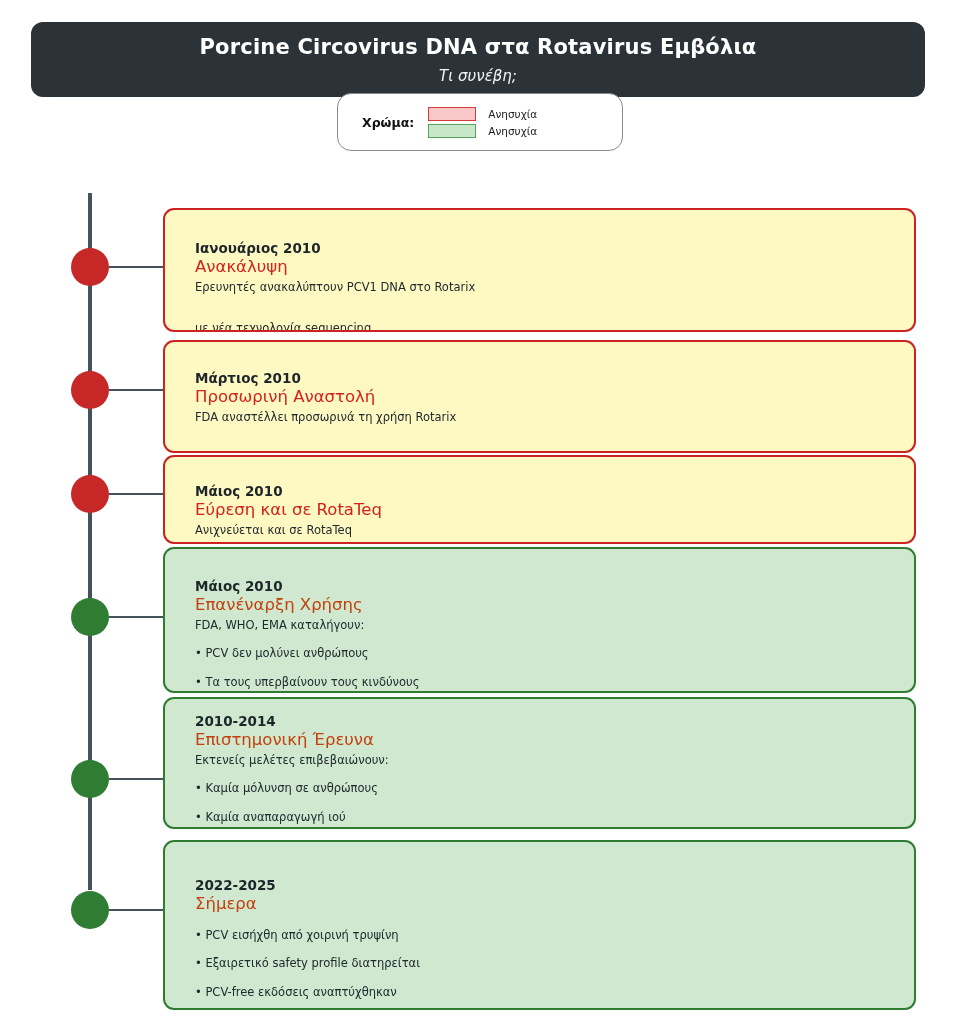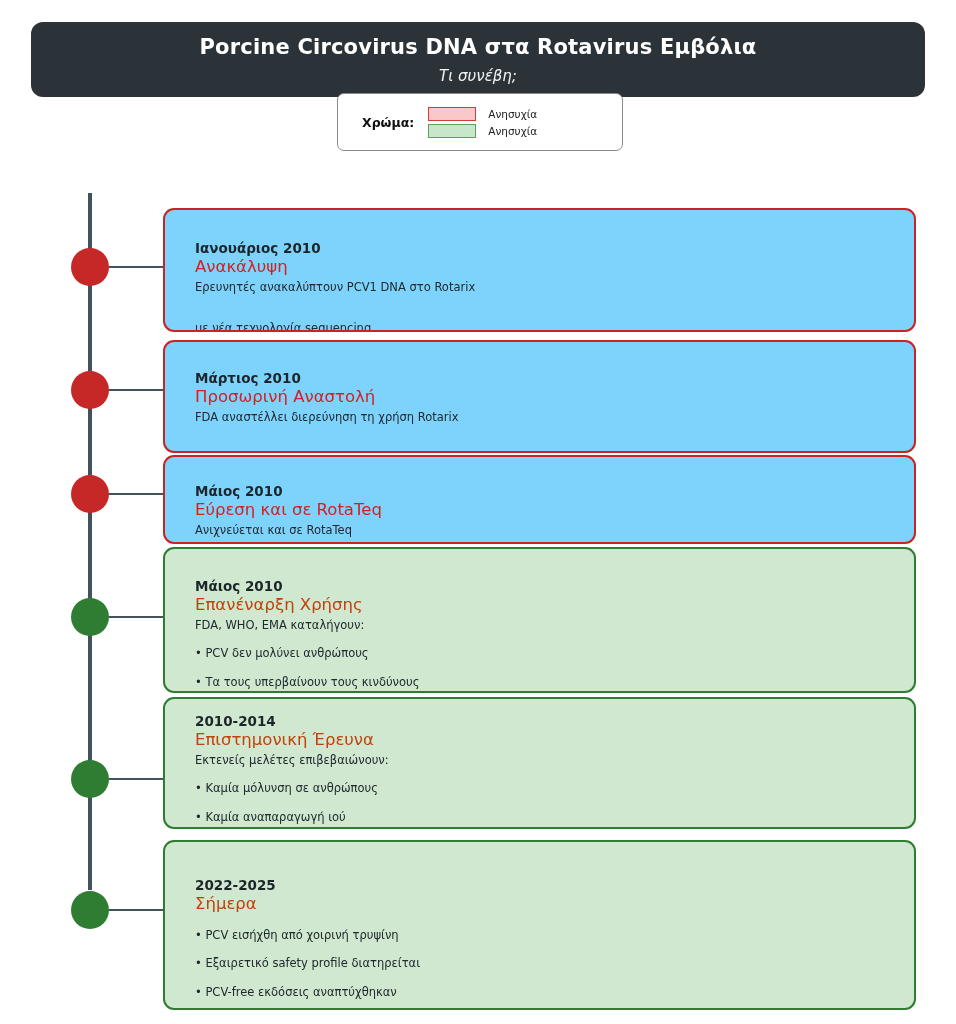--- a/index.html
+++ b/index.html
@@ -50,21 +50,21 @@
 
   
   .legend-box {
     position: absolute;
     left: 337px;
     top: 93px;
     width: 286px;
     height: 58px;
     background: #ffffff;
     border: 1px solid #8a8a8a;
-    border-radius: 7px;
+    border-radius: 14px;
     box-sizing: border-box;
     display: flex;
     align-items: center;
     padding-left: 24px;
   }
   .legend-title {
     font-size: 12.5px;
     font-weight: bold;
     color: #111111;
     margin-right: 14px;
@@ -140,21 +140,21 @@
     left: 163px;
     width: 753px;
     box-sizing: border-box;
     border-radius: 11px;
     border-width: 2.2px;
     border-style: solid;
     overflow: hidden;
     padding: 0 0 0 30px;
   }
   .card.concern {
-    background: #7dd3fc;
+    background: #fef9c3;
     border-color: #cc2222;
   }
   .card.safety {
     background: #cfe8cf;
     border-color: #2e7d32;
   }
   .card-inner {
     position: absolute;
     left: 30px;
     right: 16px;
@@ -226,21 +226,21 @@
           <div class="card-desc">Ερευνητές ανακαλύπτουν PCV1 DNA στο Rotarix</div>
           <div class="card-line">με νέα τεχνολογία sequencing</div>
         </div>
       </div>
       <div class="dot concern" style="top: 390px;"></div>
       <div class="connector" style="top: 390px;"></div>
       <div class="card concern" style="top: 340px; height: 113px;">
         <div class="card-inner" style="top: 28px;">
           <div class="card-date">Μάρτιος 2010</div>
           <div class="card-heading">Προσωρινή Αναστολή</div>
-          <div class="card-desc">FDA αναστέλλει διερεύνηση τη χρήση Rotarix</div>
+          <div class="card-desc">FDA αναστέλλει προσωρινά τη χρήση Rotarix</div>
           <div class="card-line">για διερεύνηση</div>
         </div>
       </div>
       <div class="dot concern" style="top: 494px;"></div>
       <div class="connector" style="top: 494px;"></div>
       <div class="card concern" style="top: 455px; height: 89px;">
         <div class="card-inner" style="top: 26px;">
           <div class="card-date">Μάιος 2010</div>
           <div class="card-heading">Εύρεση και σε RotaTeq</div>
           <div class="card-desc">Ανιχνεύεται και σε RotaTeq</div>

